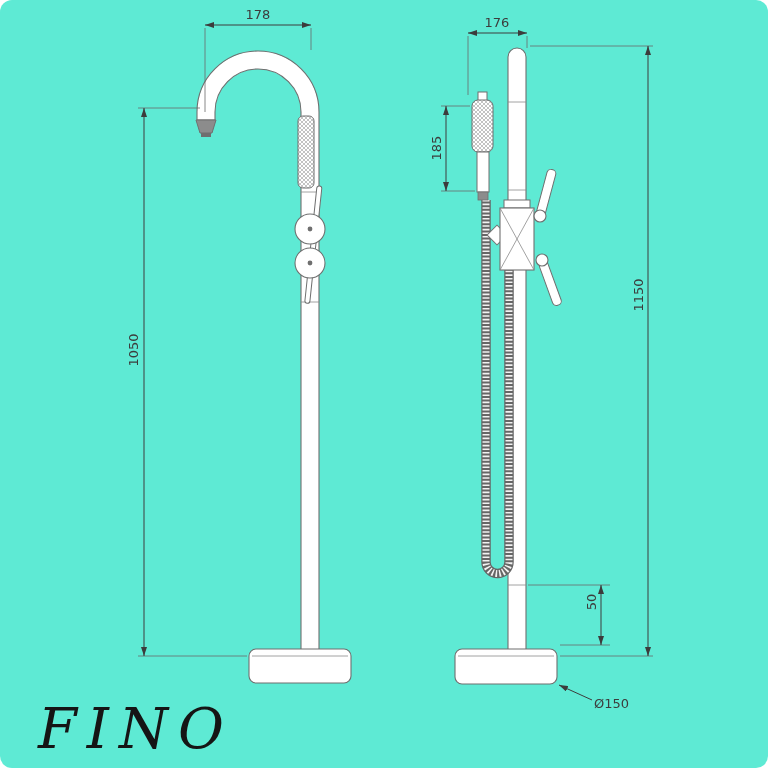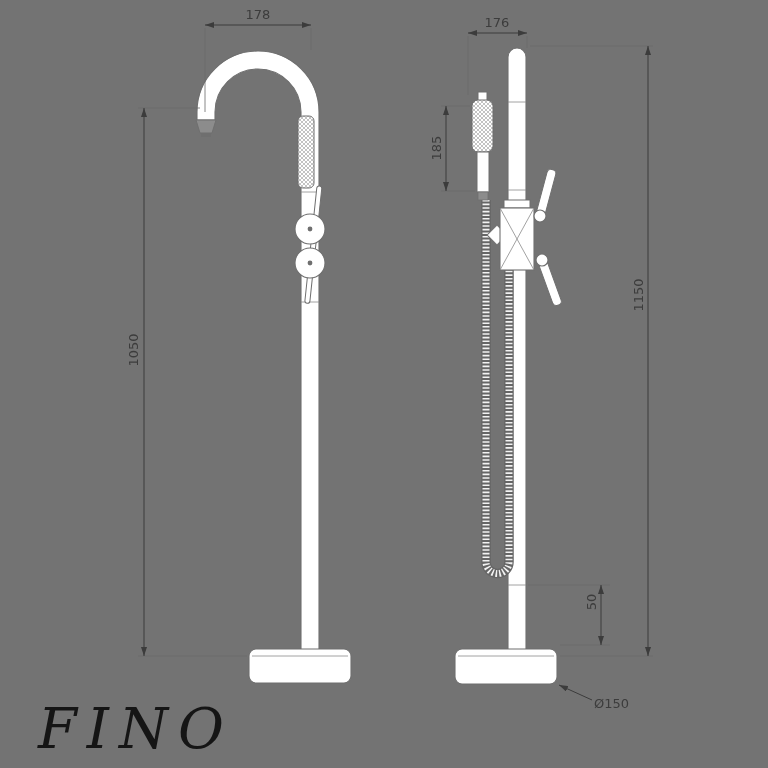--- a/index.html
+++ b/index.html
@@ -1,18 +1,19 @@
 <!DOCTYPE html>
 <html><head>
 <meta charset="utf-8">
 <style>
   html,body{margin:0;padding:0;background:#ffffff;}
   .stage{
-    width:768px;height:768px;background:#737373;position:relative;overflow:hidden;
+    width:768px;height:768px;background:#5eead4;position:relative;overflow:hidden;
     font-family:"DejaVu Sans", sans-serif;
+    border-radius:12px;
   }
   svg text.dim{
     font-family:"DejaVu Sans", sans-serif;
     font-size:13px;
     fill:#3c3c3c;
   }
   svg text.logo{
     font-family:"DejaVu Serif", serif;
     font-style:italic;
     font-size:56px;

